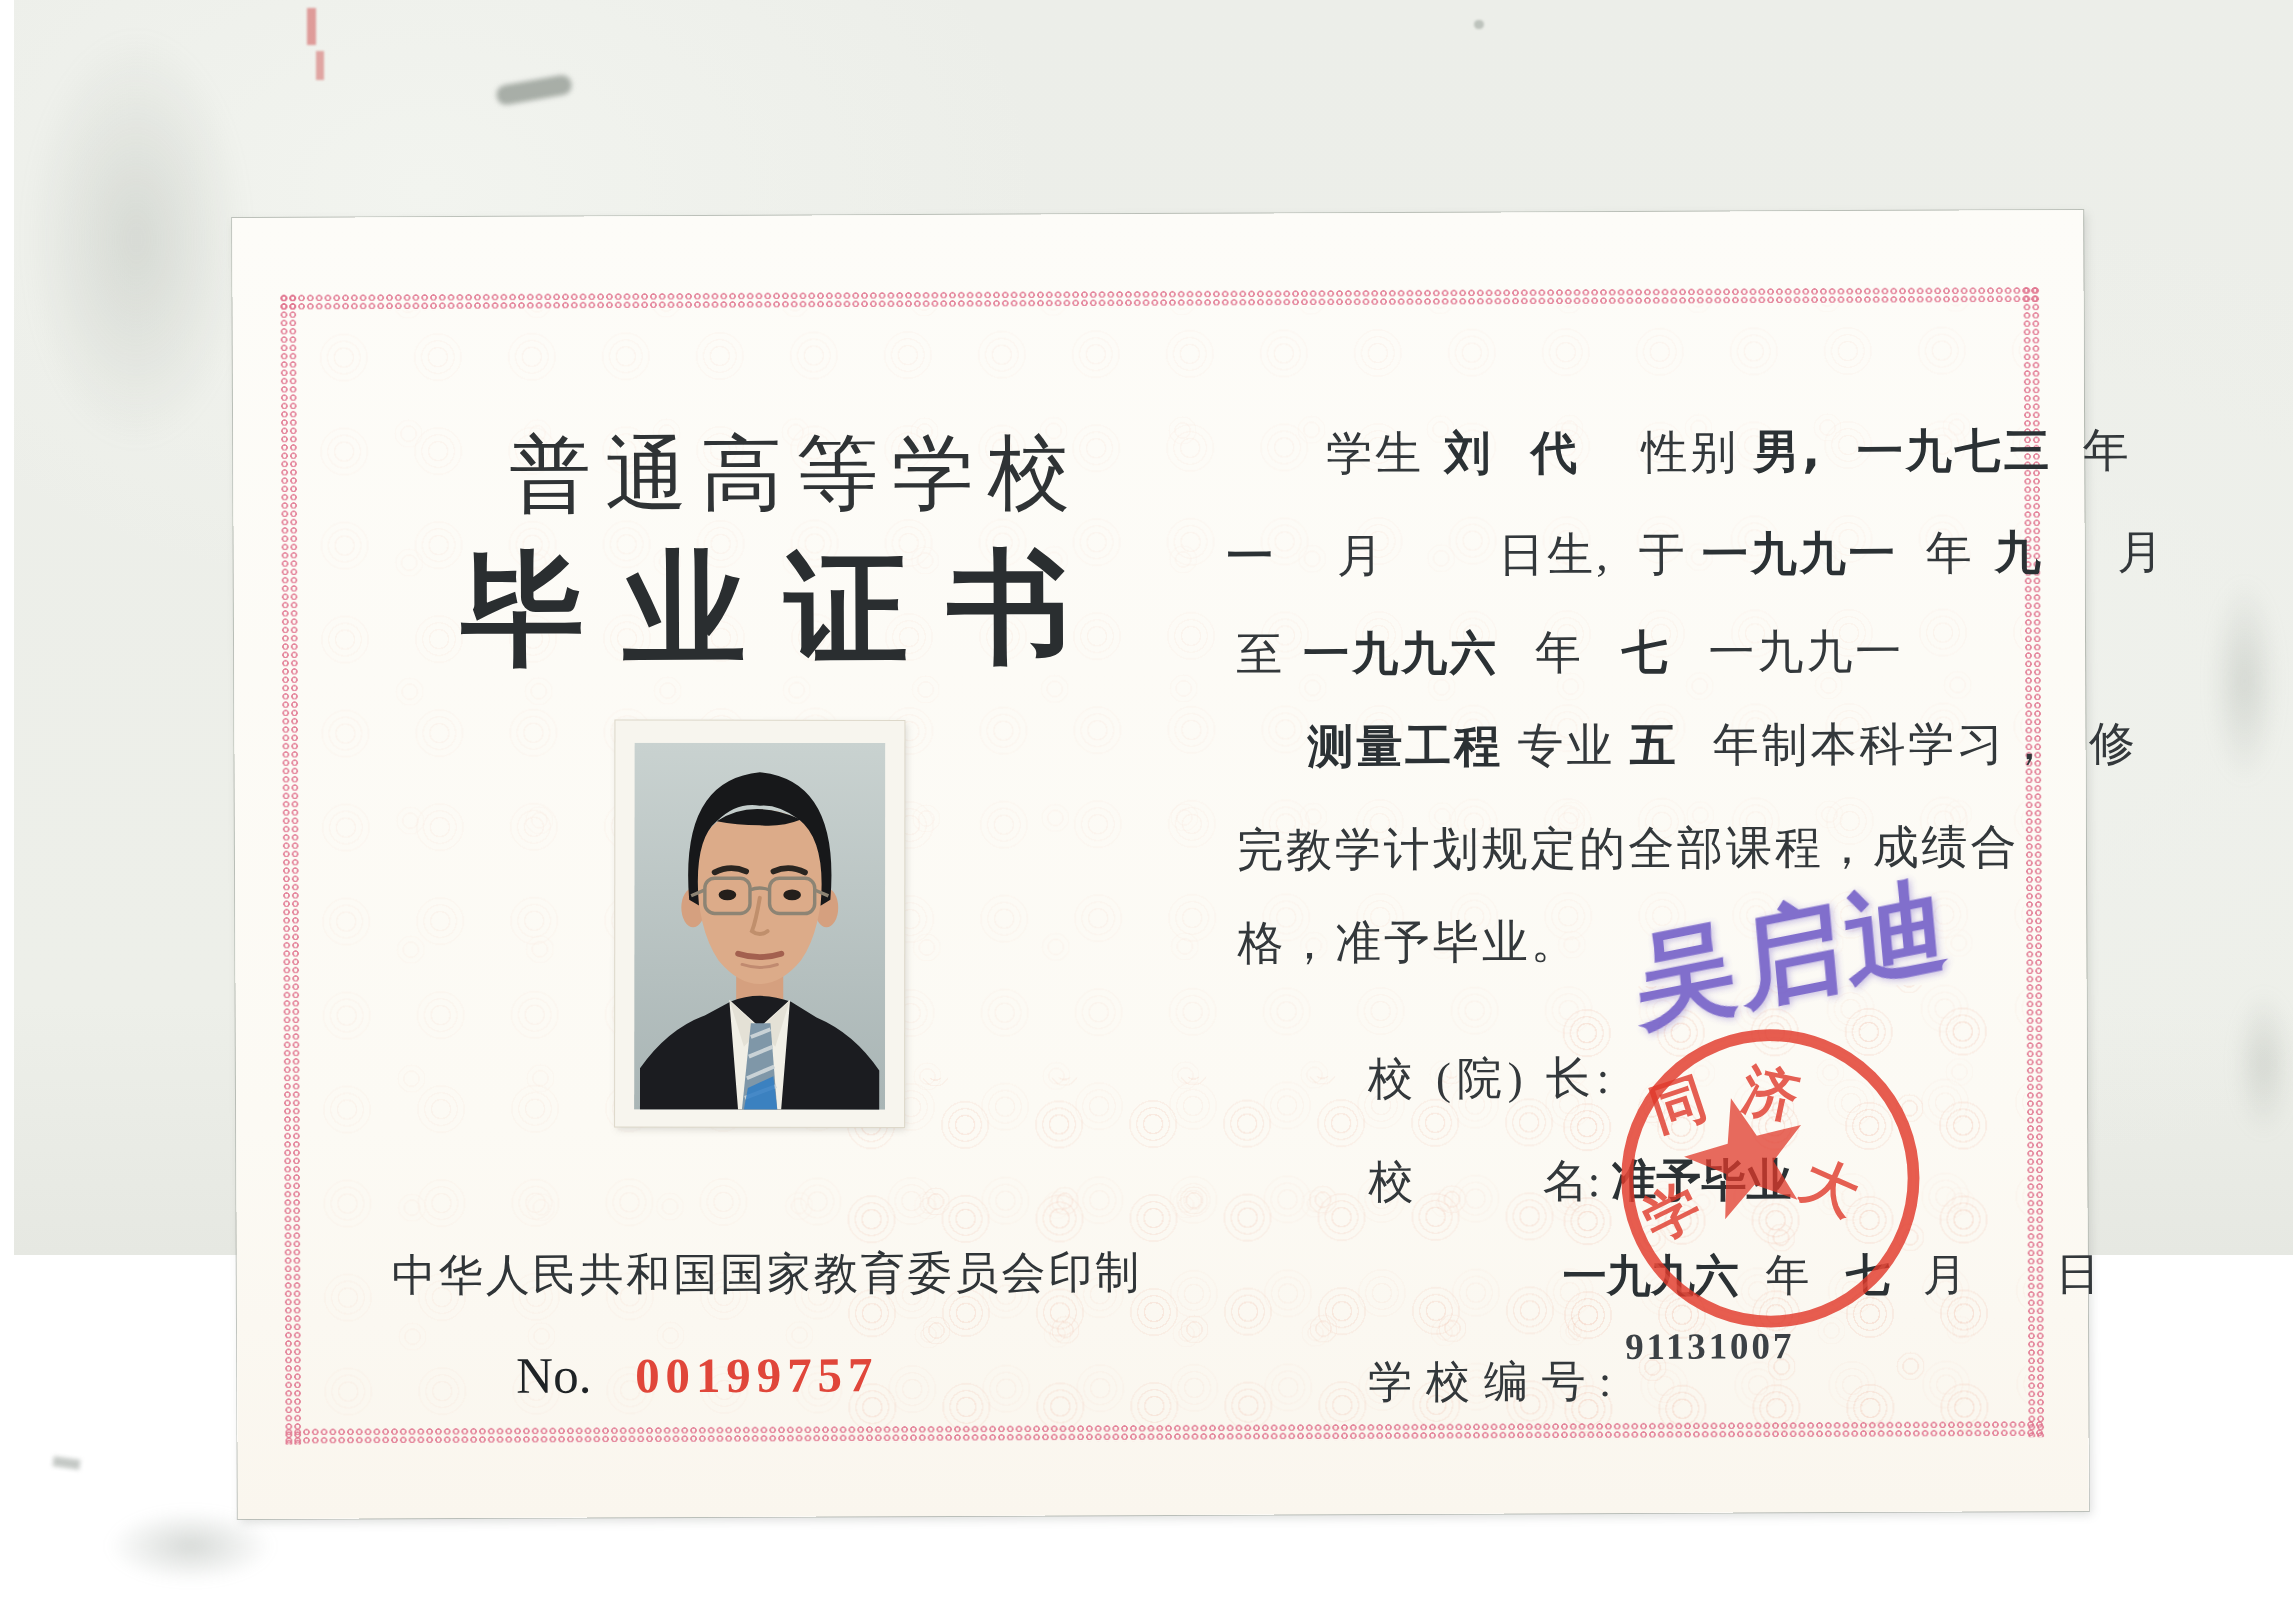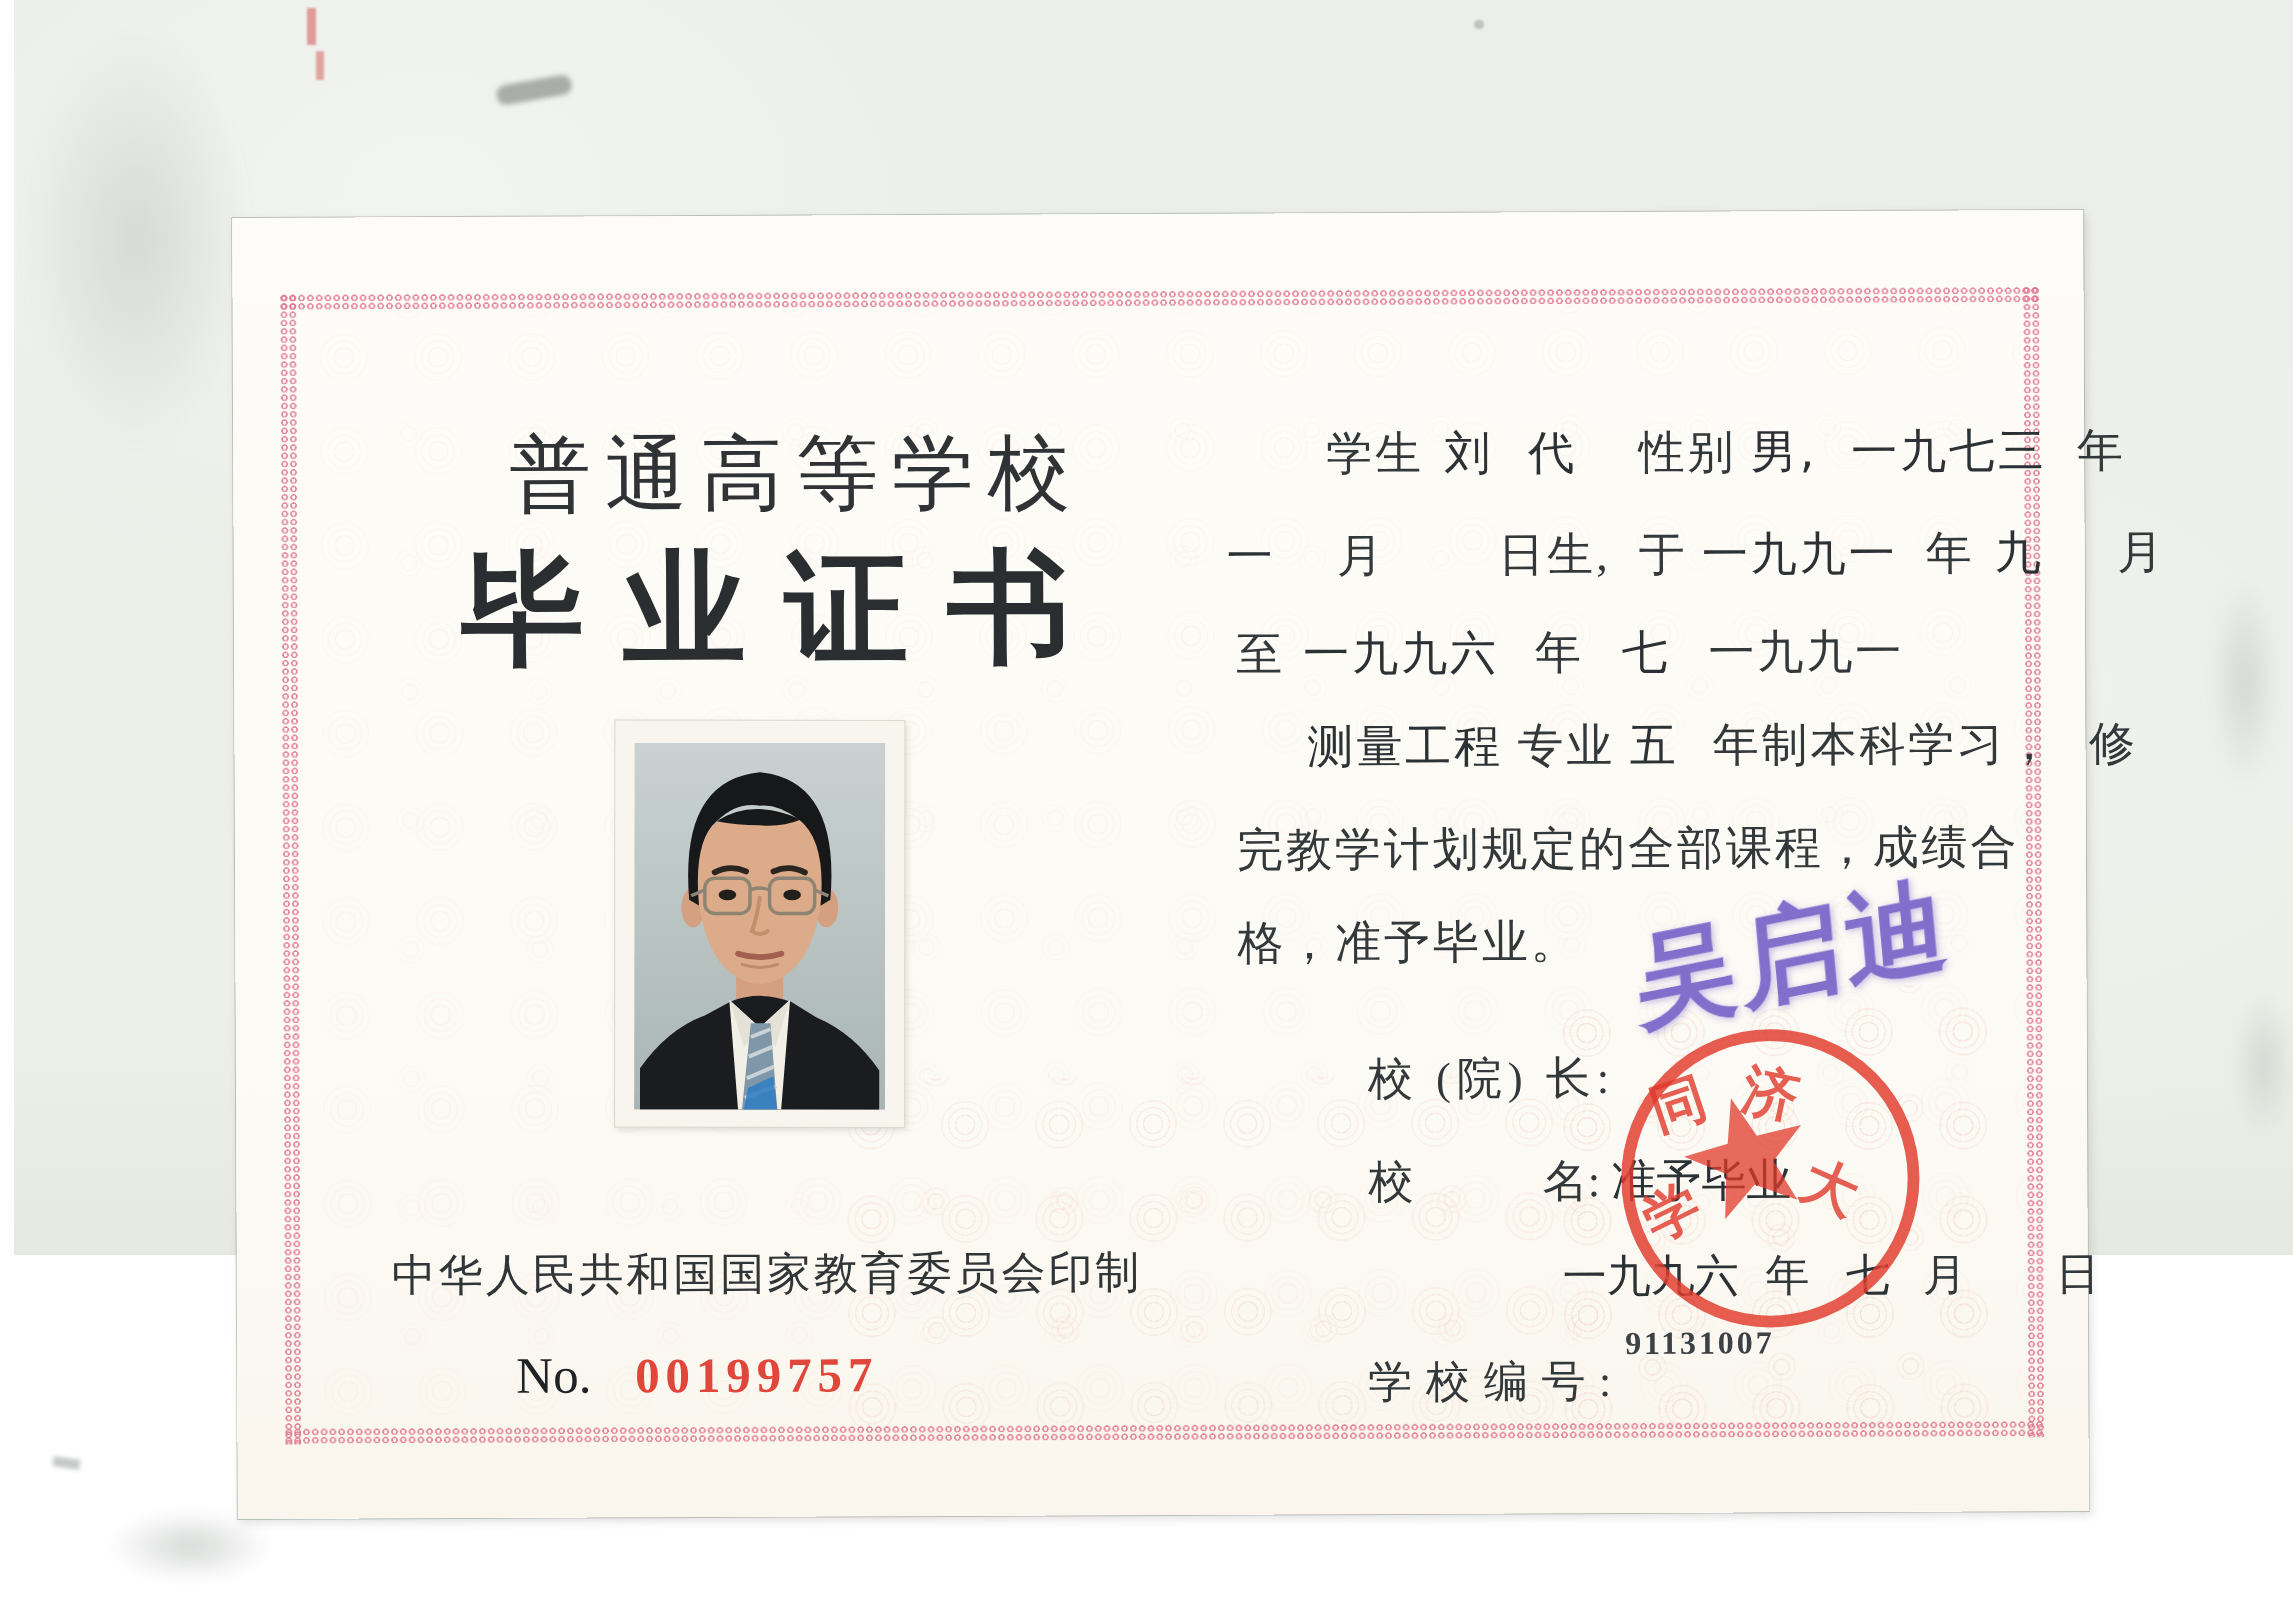--- a/index.html
+++ b/index.html
@@ -34,41 +34,41 @@
       radial-gradient(circle, rgba(232,150,122,0) 0 6.9px, rgba(232,150,122,.22) 6.9px 8.3px,
         rgba(232,150,122,0) 8.3px 12.7px, rgba(232,150,122,.16) 12.7px 14px, rgba(232,150,122,0) 14px);
     background-size:94px 94px,129px 129px;background-position:0 0,47px 59px;}
   #rings-base{left:64px;top:93px;width:1725px;height:1132px;opacity:.22;}
   #rings-mid {left:588px;top:863px;width:755px;height:363px;opacity:.55;}
   #rings-seal{left:1304px;top:774px;width:480px;height:461px;opacity:.7;border-radius:39px;}
   
   .abs{position:absolute;white-space:nowrap;}
   [data-bind]{white-space:pre;}
   .lab{font-family:"Liberation Serif","DejaVu Serif",serif;color:#33383b;}
-  .val{font-family:"DejaVu Sans","Liberation Sans",sans-serif;font-weight:400;color:#2b3134;}
+  .val{font-family:"DejaVu Sans","Liberation Sans",sans-serif;font-weight:700;color:#2b3134;}
   .bl{font-size:46px;letter-spacing:2.9px;}
   #supertitle{left:274px;top:204px;width:578px;text-align:center;font-size:82px;
     letter-spacing:13.7px;color:#2f3335;font-weight:500;}
   #cert-title{left:227px;top:312px;font-size:123px;font-weight:700;letter-spacing:39px;color:#2a2e30;}
   #issuer-line{left:155px;top:1029px;font-size:44px;letter-spacing:2.9px;color:#30353​8;color:#303538;}
   #serial-row{left:279px;top:1130px;font-size:51px;}
   #serial-prefix{color:#1f2326;font-weight:400;}
   #serial-number{margin-left:31px;color:#e0463a;font-size:49px;letter-spacing:5.9px;font-weight:600;}
   .ml4{margin-left:3.9px;}.ml6{margin-left:5.9px;}.ml14{margin-left:13.7px;}.ml16{margin-left:15.7px;}
   .ml20{margin-left:19.6px;}.ml22{margin-left:21.6px;}.ml24{margin-left:23.5px;}.ml26{margin-left:25.5px;}.ml48{margin-left:47px;text-align:center;}
   .ml60{margin-left:59px;}.ml80{margin-left:78px;}.ml100{margin-left:98px;}
   #president-line{left:1132px;top:836px;font-size:45px;letter-spacing:5.9px;}
   #signature{left:1397px;top:674px;font-size:103px;color:#6c57c6;opacity:.85;
     font-family:"DejaVu Sans",sans-serif;font-weight:700;letter-spacing:3.9px;
     transform:rotate(-11deg) skewX(-6deg);text-shadow:2px 2.9px 6.9px rgba(108,87,198,.45);
     filter:blur(0.4px);}
   #school-line{left:1132px;top:939px;font-size:45px;}
   #date-line{left:1326px;top:1035px;font-size:44px;}
   #school-no-label{left:1131px;top:1140px;font-size:44px;letter-spacing:13.7px;}
-  #school-no-value{left:1388px;top:1113px;font-size:32px;letter-spacing:2.9px;
+  #school-no-value{left:1388px;top:1113px;font-size:37px;letter-spacing:2.9px;
     color:#3c4145;font-weight:600;}
   
   #photo-frame{position:absolute;left:380px;top:505px;width:289px;height:406px;
     background:#f7f5ee;box-shadow:0 0 0 1px #ddd8ca, 2px 2.9px 7.8px rgba(120,120,110,.25);
     padding:0;transform:rotate(.3deg);}
   #photo-frame svg{position:absolute;left:18.6px;top:21.6px;}
   
   #seal{position:absolute;left:1382px;top:815px;width:304px;height:304px;}
   .seal-char{position:absolute;font-size:55px;color:#e0392b;opacity:.8;
     font-family:"Liberation Serif",serif;font-weight:700;}

